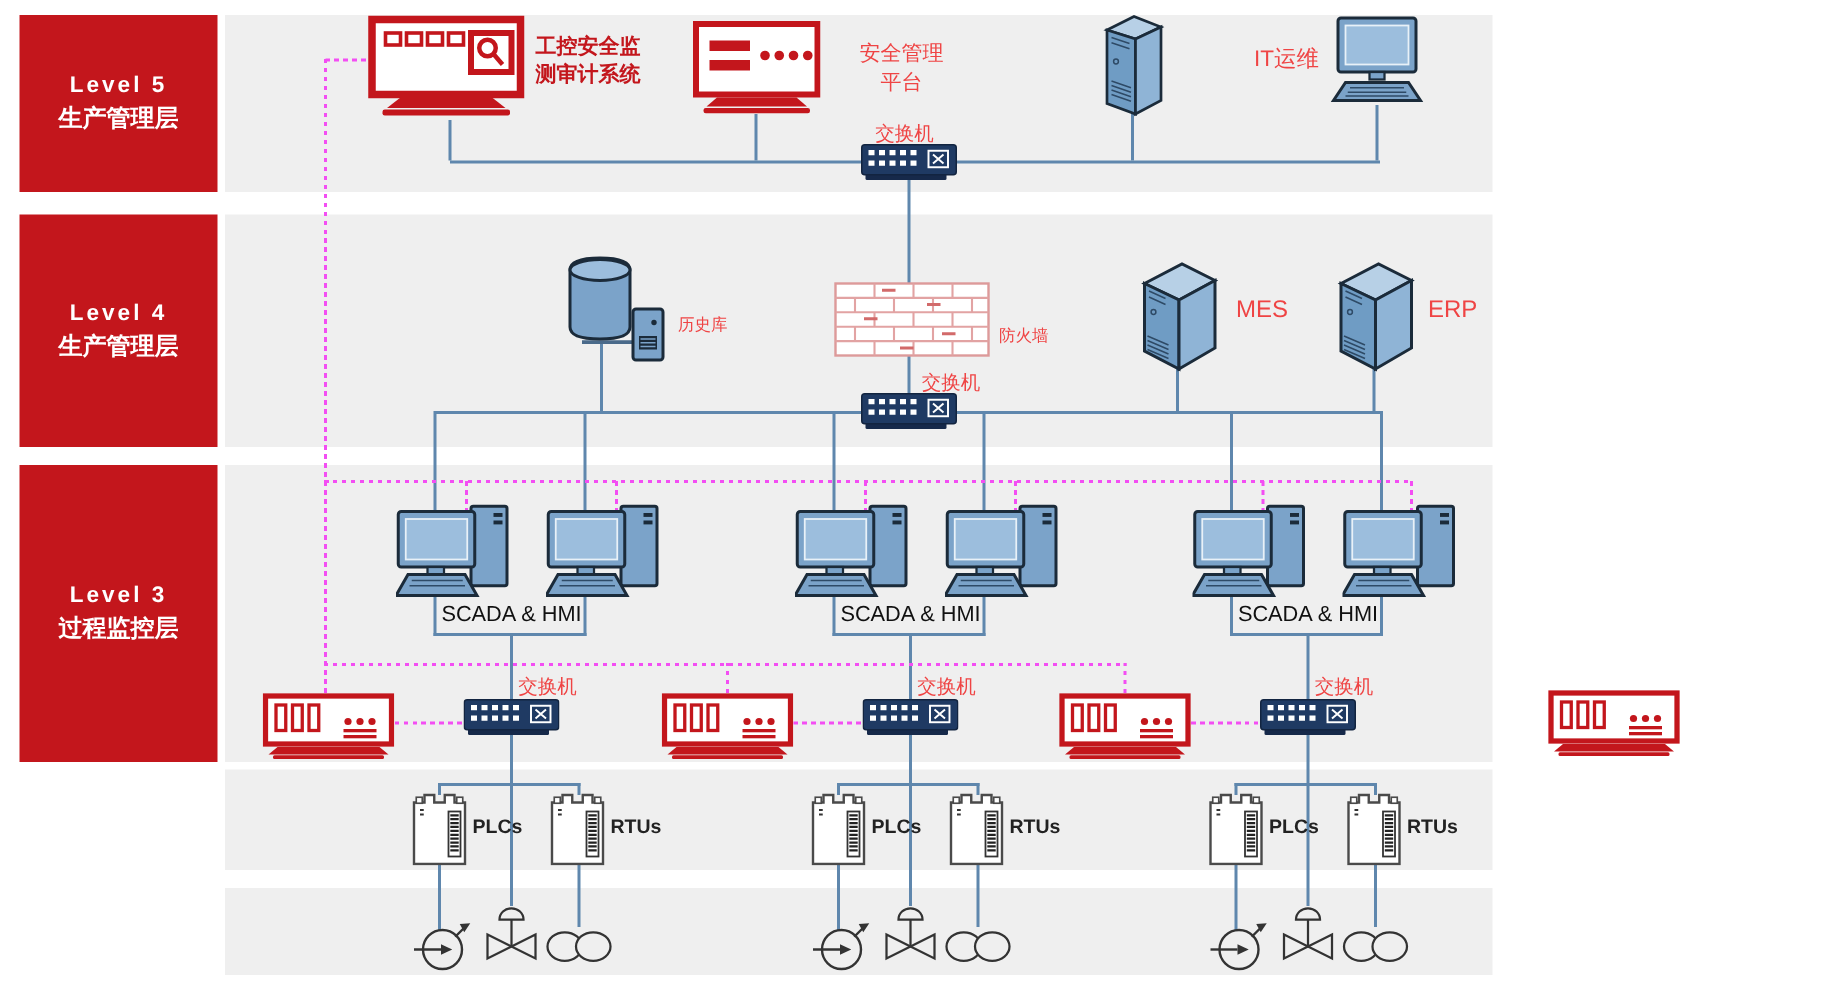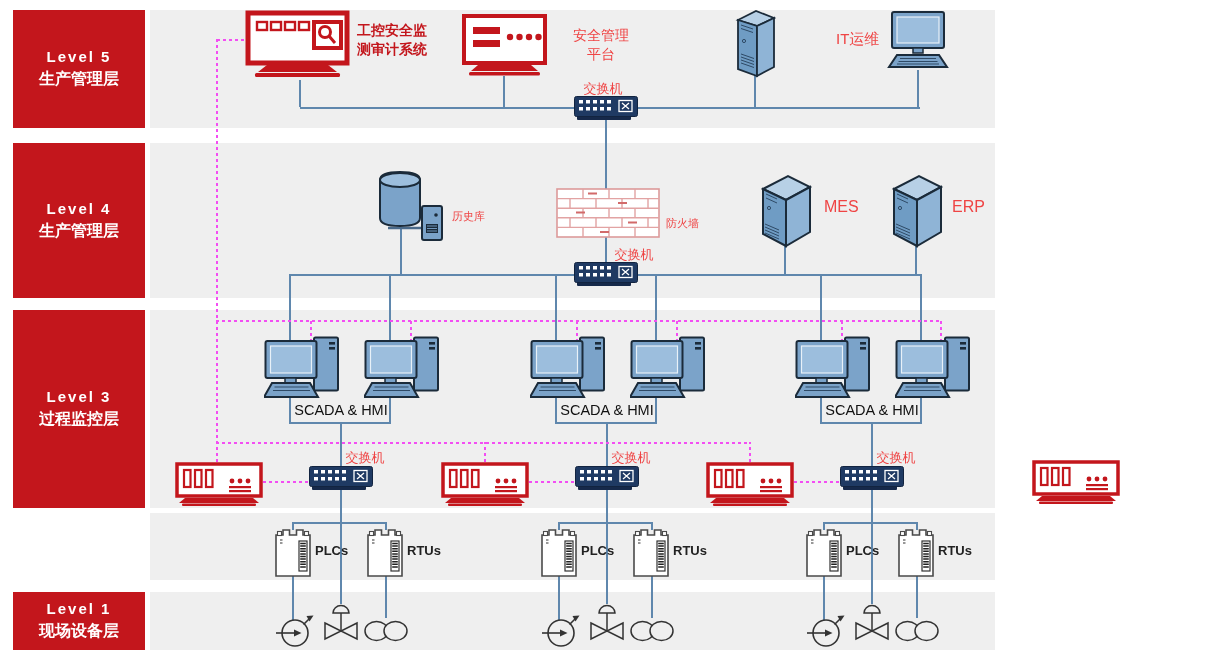--- a/index.html
+++ b/index.html
@@ -188,24 +188,20 @@
     <div class="cn">生产管理层</div>
   </div>
   <div class="lvl" style="top:143px;height:155px">
     <div class="en">Level 4</div>
     <div class="cn">生产管理层</div>
   </div>
   <div class="lvl" style="top:310px;height:198px">
     <div class="en">Level 3</div>
     <div class="cn">过程监控层</div>
   </div>
-  <div class="lvl" style="top:592px;height:58px">
-    <div class="en">Level 1</div>
-    <div class="cn">现场设备层</div>
-  </div>
 
   <div class="bl-h" style="left:300px;top:107px;width:620px"></div>
   <div class="bl-v" style="left:299px;top:80px;height:27px"></div>
   <div class="bl-v" style="left:503px;top:76px;height:31px"></div>
   <div class="bl-v" style="left:754px;top:76px;height:31px"></div>
   <div class="bl-v" style="left:917px;top:70px;height:37px"></div>
 
   <div class="bl-v" style="left:605px;top:118px;height:150px"></div>
 
   <div class="bl-h" style="left:290px;top:274px;width:632px"></div>

